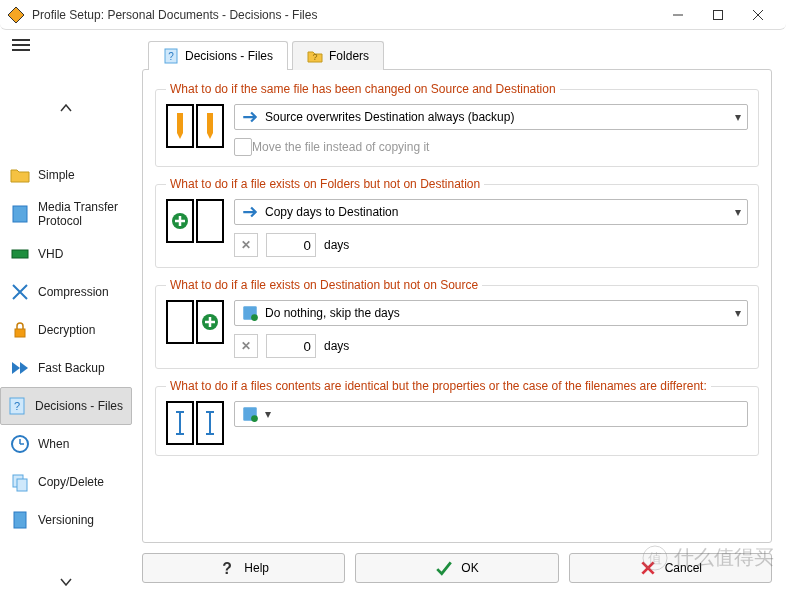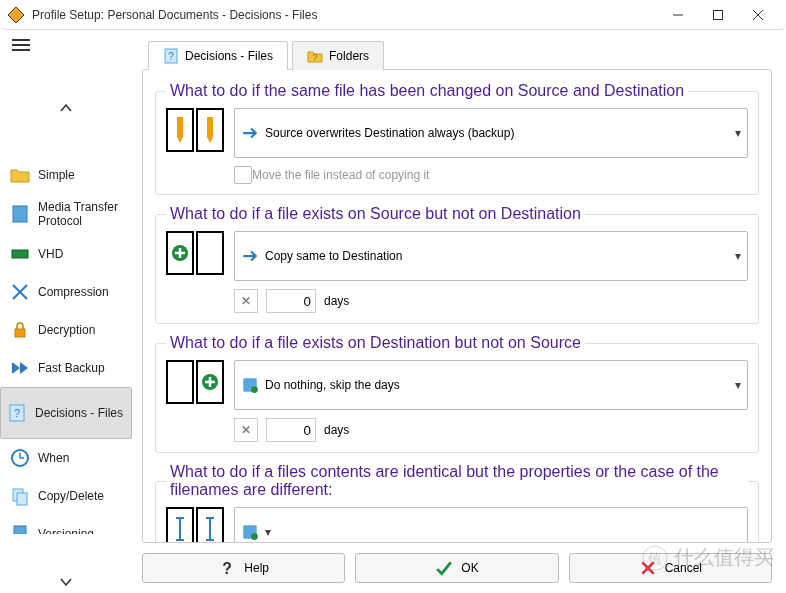--- a/index.html
+++ b/index.html
@@ -19,26 +19,26 @@
 .sideitem.sel { background: #e0e0e0; }
 .sideitem .sicon { width: 20px; height: 20px; flex-shrink: 0; display:flex; align-items:center; justify-content:center; }
 .sideitem .slabel { color: #222; line-height: 1.2; }
 .content { flex: 1; padding: 10px 14px 10px 10px; display:flex; flex-direction:column; }
 .tabs { display: flex; gap: 4px; position: relative; top: 1px; margin-left: 6px; z-index: 2; }
 .tab { display: flex; align-items: center; gap: 6px; padding: 6px 14px; border: 1px solid #ccc; border-bottom: none; border-radius: 3px 3px 0 0; background: #fff; }
 .tab.inactive { background: #f3f3f3; }
 .tabicon { width: 16px; height: 16px; }
 .panel { border: 1px solid #ccc; border-radius: 3px; padding: 12px 12px 8px 12px; flex:1; display:flex; flex-direction:column; gap:10px; overflow:hidden; }
 fieldset { border: 1px solid #ddd; border-radius: 3px; padding: 8px 10px 10px 10px; position: relative; }
-legend { color: #4c1d95; padding: 0 4px; font-size: 16px; }
+legend { color: #c2410c; padding: 0 4px; font-size: 12px; }
 .frow { display: flex; align-items: flex-start; gap: 10px; }
 .pair { display: flex; gap: 2px; }
 .card { width: 28px; height: 44px; border: 2px solid #000; background: #fff; display:flex; align-items:center; justify-content:center; }
 .controls { flex: 1; display:flex; flex-direction:column; gap:8px; }
-.sel { display: flex; align-items: center; border: 1px solid #bbb; border-radius: 2px; padding: 15px 6px; background: #fff; }
+.sel { display: flex; align-items: center; border: 1px solid #bbb; border-radius: 2px; padding: 3px 6px; background: #fff; }
 .sel .arr { width: 18px; height: 18px; display:flex; align-items:center; justify-content:center; margin-right: 6px; }
 .sel .seltxt { flex: 1; color: #000; }
 .sel .chev { color: #444; }
 .chk { display: flex; align-items: center; gap: 0; }
 .chkbox { width: 18px; height: 18px; border: 1px solid #bbb; border-radius: 2px; display:flex; align-items:center; justify-content:center; }
 .daysrow { display:flex; align-items:center; gap:8px; }
 .xbox { width: 24px; height: 24px; border: 1px solid #ccc; display:flex; align-items:center; justify-content:center; color:#888; font-weight:bold; }
 .numin { width: 50px; height: 24px; border: 1px solid #ccc; text-align: right; padding-right: 4px; background:#fff; }
 .buttons { display: flex; gap: 10px; margin-top: 10px; align-items:center; }
 .btn { flex:1; height: 30px; border: 1px solid #bbb; border-radius: 3px; display:flex; align-items:center; justify-content:center; gap:8px; background:#f7f7f7; }
@@ -246,41 +246,41 @@
             </div>
             <div class="chk">
               <span class="chkbox"></span>
               <span class="greyed">Move the file instead of copying it</span>
             </div>
           </div>
         </div>
       </fieldset>
 
       <fieldset>
-        <legend>What to do if a file exists on Source but not on Destination</legend>
+        <legend>What to do if a file exists on Folders but not on Destination</legend>
         <div class="frow">
           <div class="pair">
             <div class="card">
                 <svg width="20" height="20">
                   <circle cx="10" cy="10" r="8" fill="#1e8e3e"></circle>
                   <line x1="10" y1="5" x2="10" y2="15" stroke="#fff" stroke-width="2.5"></line>
                   <line x1="5" y1="10" x2="15" y2="10" stroke="#fff" stroke-width="2.5"></line>
                 </svg>
               </div>
             <div class="card"></div>
           </div>
           <div class="controls">
             <div class="sel">
               <span class="arr">
                   <svg viewBox="0 0 16 16">
                     <line x1="2" y1="8" x2="12" y2="8" stroke="#2a7bc4" stroke-width="2"></line>
                     <polyline points="9,4 13,8 9,12" fill="none" stroke="#2a7bc4" stroke-width="2"></polyline>
                   </svg>
                 </span>
-              <span class="seltxt">Copy same to Destination</span>
+              <span class="seltxt">Copy days to Destination</span>
               <span class="chev">▾</span>
             </div>
             <div class="daysrow">
               <span class="xbox">✕</span>
               <input class="numin" value="0" style="">
               <span>days</span>
             </div>
           </div>
         </div>
       </fieldset>

